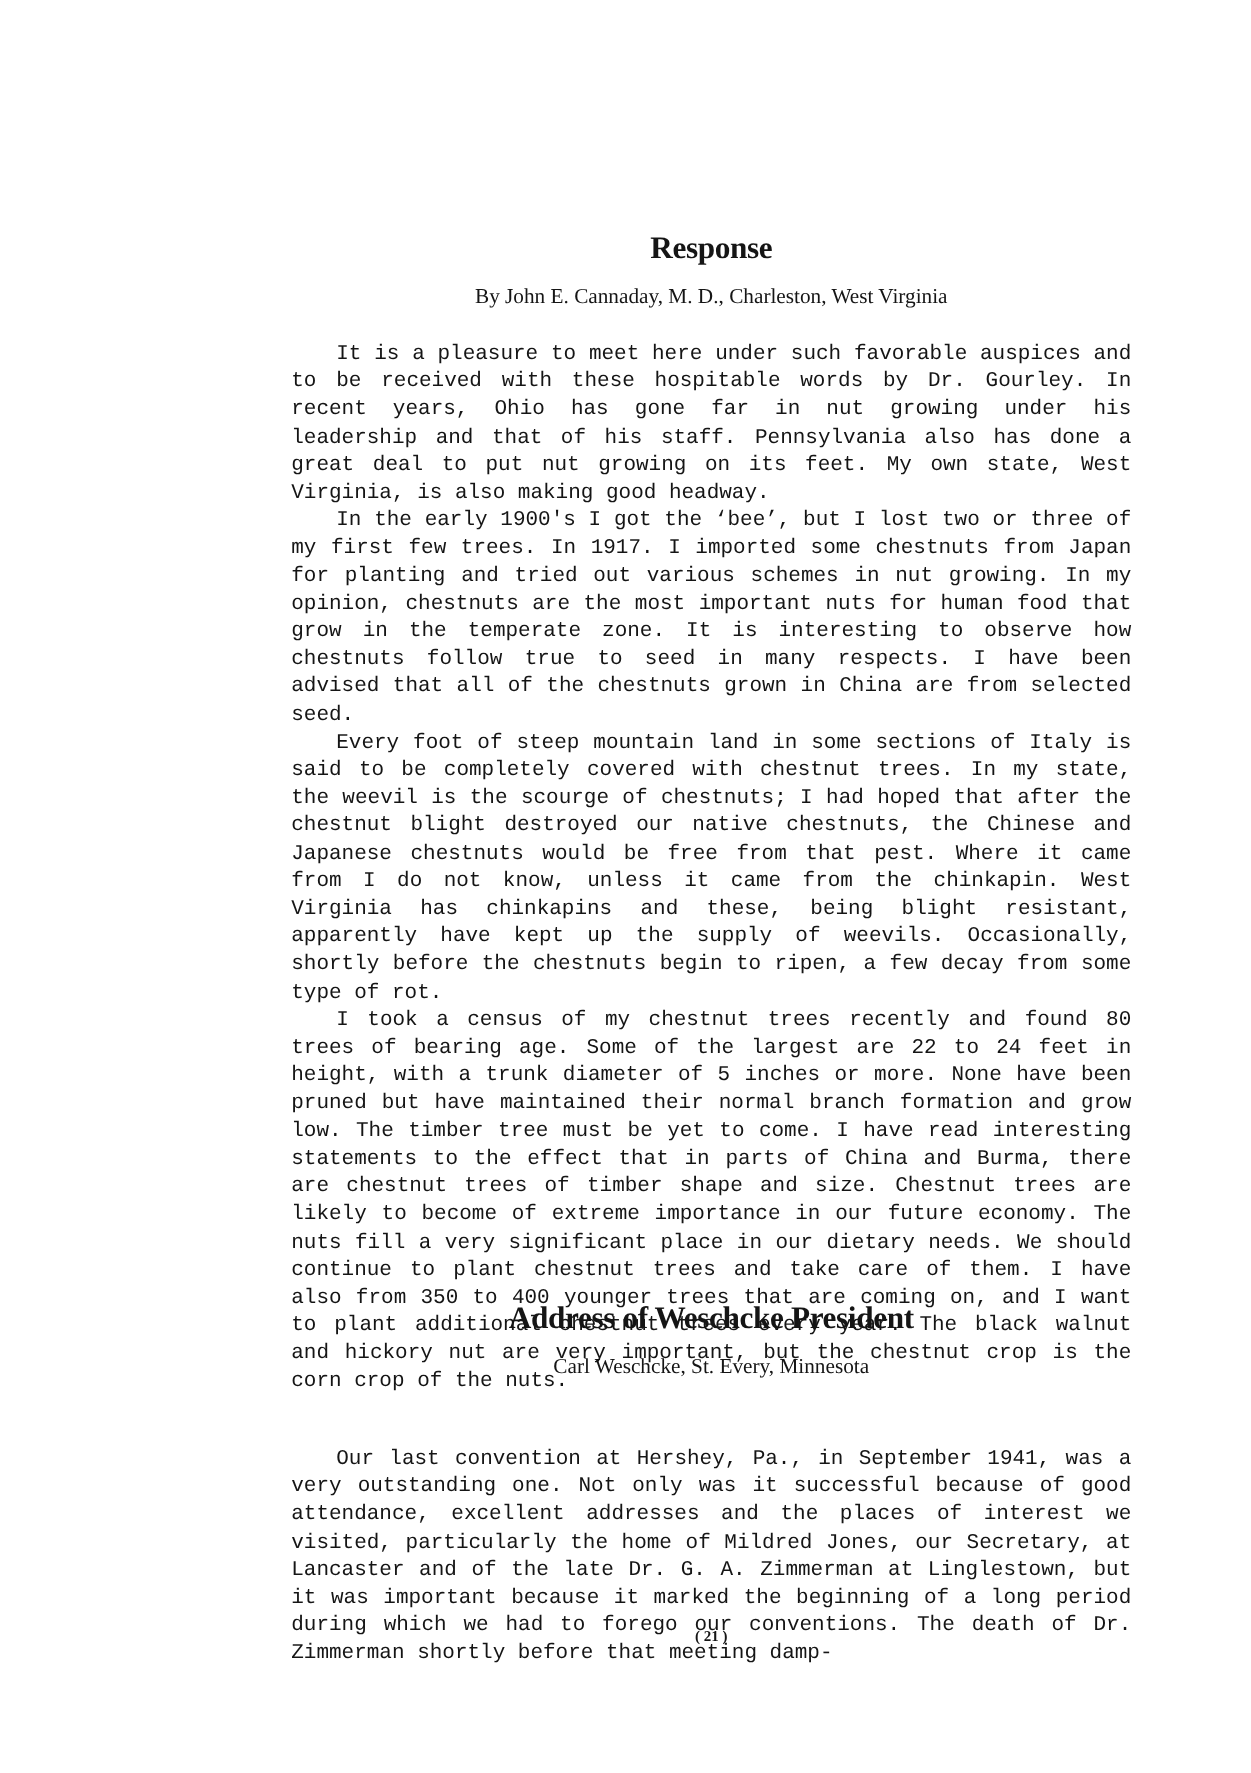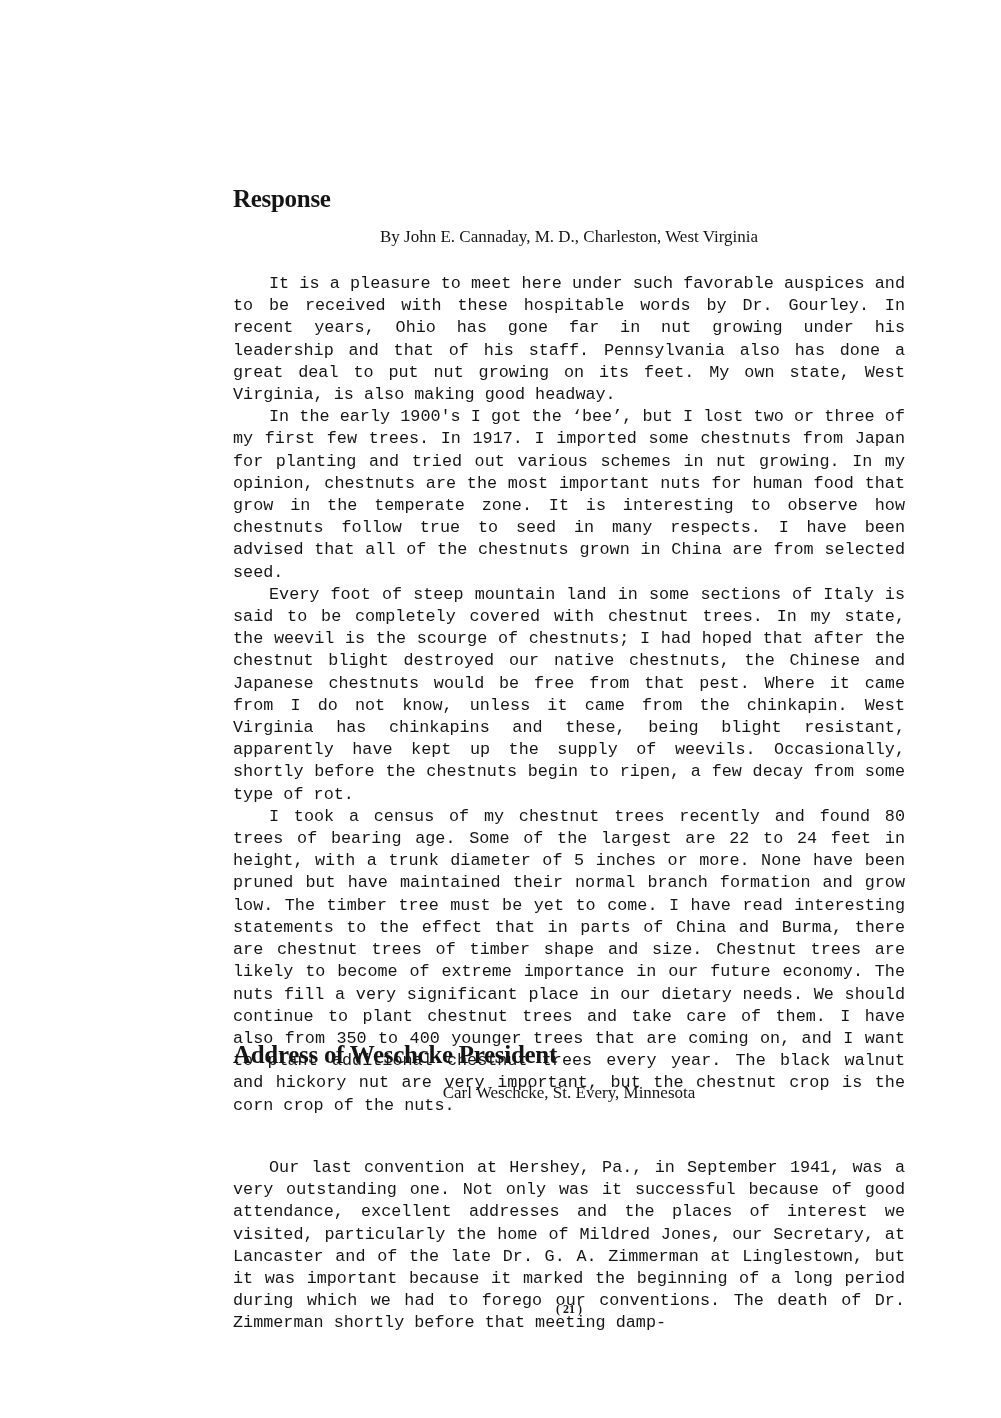--- a/index.html
+++ b/index.html
@@ -1,18 +1,18 @@
 <!DOCTYPE html>
 <html><head>
 <meta charset="utf-8">
 <style>
   html, body { margin:0; padding:0; background:#ffffff; }
   body { width:1001px; height:1418px; position:relative; overflow:hidden; font-family:"Liberation Serif","DejaVu Serif",serif; color:#151515; }
   .page { position:absolute; left:233px; top:0; width:672px; }
-  .title { position:absolute; left:0; width:672px; text-align:left; font-weight:bold; font-size:25px; letter-spacing:-0.3px; }
+  .title { position:absolute; left:0; width:672px; text-align:center; font-weight:bold; font-size:25px; letter-spacing:-0.3px; }
   .byline { position:absolute; left:0; width:672px; text-align:center; font-size:17px; }
   .body { position:absolute; left:0; width:672px; font-size:16.8px; line-height:22.2px; text-align:justify; }
   .body p { margin:0; text-indent:36px;font-family:Liberation Mono, monospace; }
   .pageno { position:absolute; left:0; width:672px; text-align:center; font-size:12px; font-weight:bold; }
 </style>
 </head>
 <body>
 
 <div class="page">
   <div class="title" style="top:185px;">Response</div>

